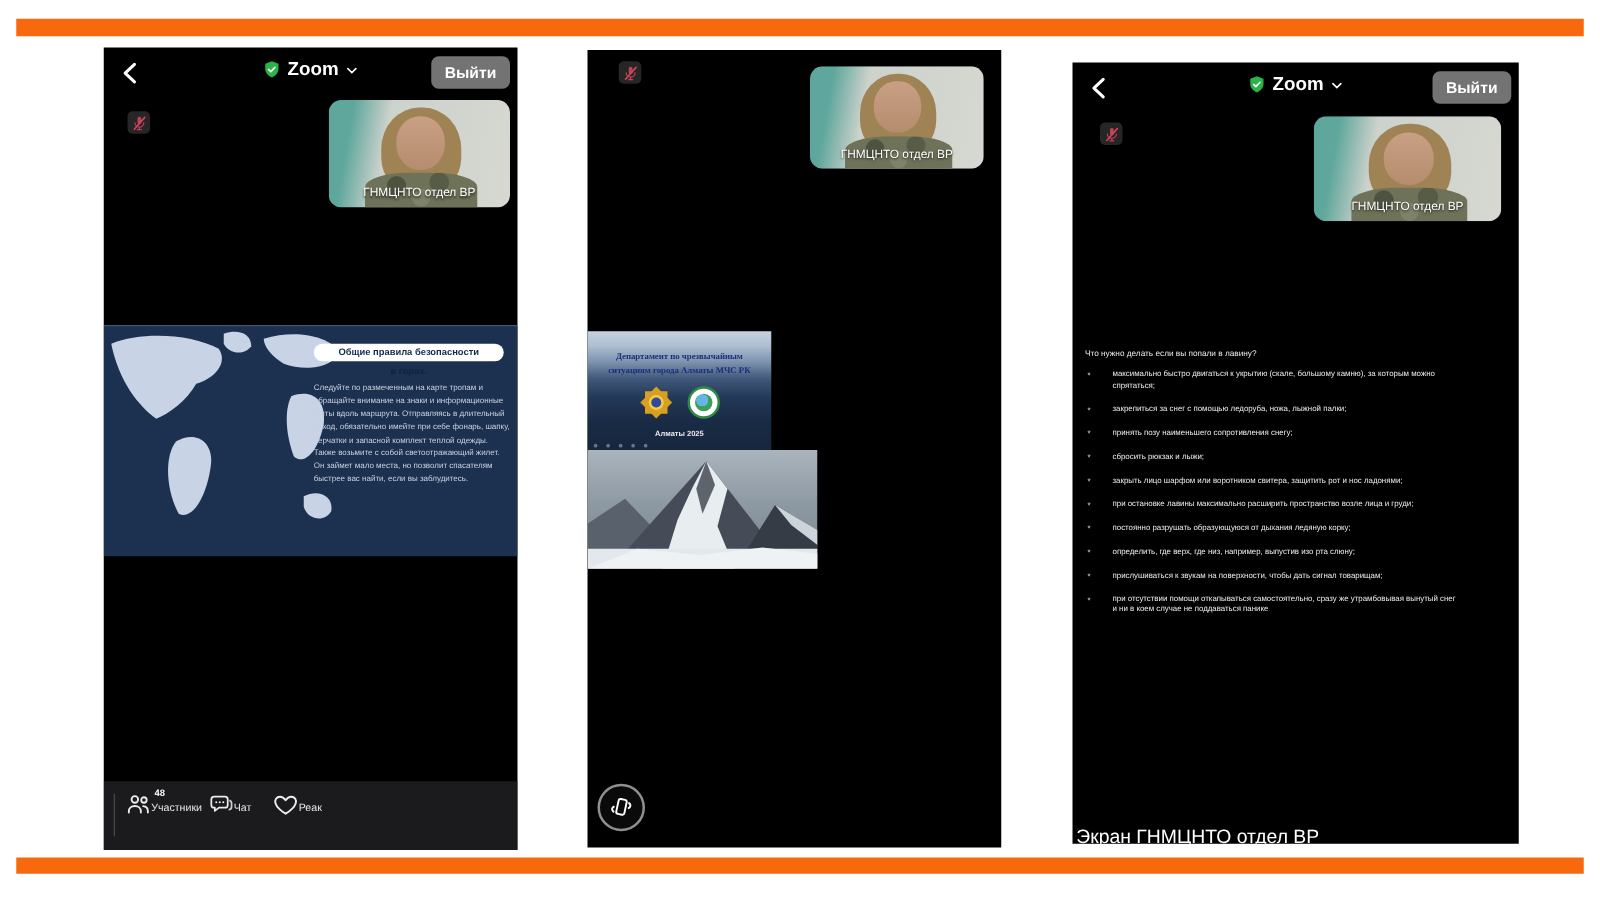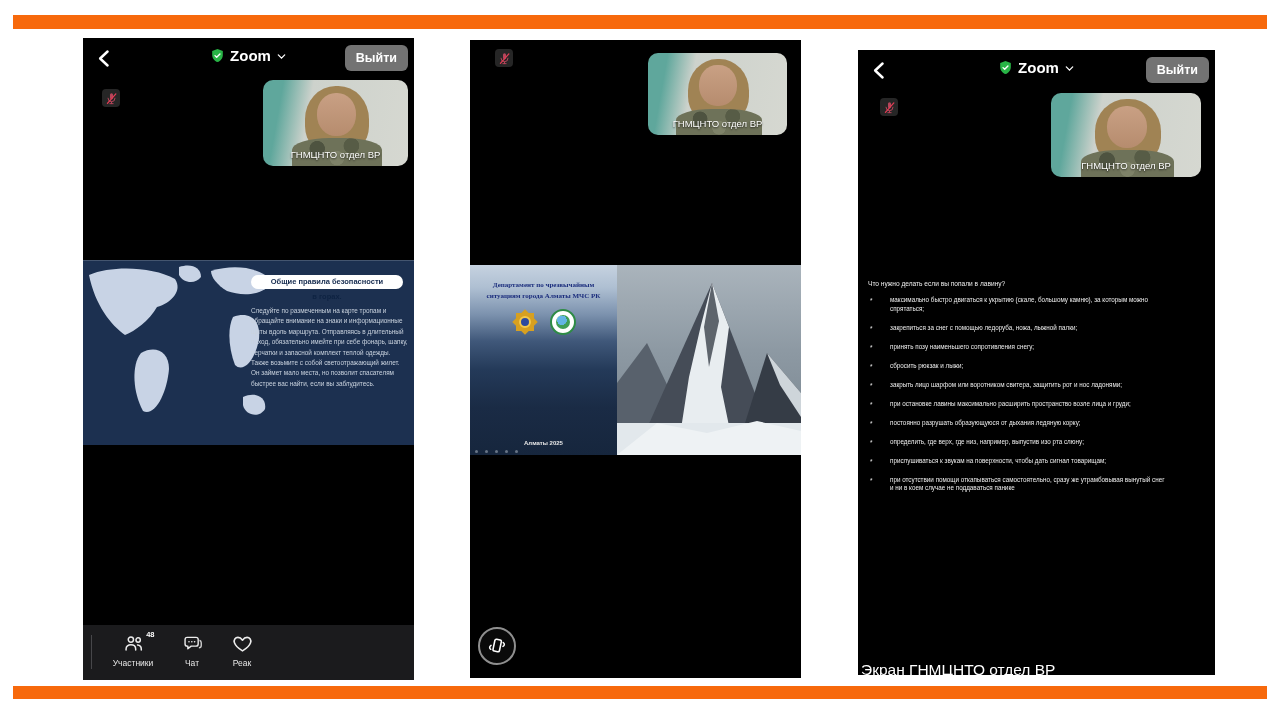--- a/index.html
+++ b/index.html
@@ -48,34 +48,34 @@
 
   
   .toast{position:absolute;left:34px;top:522px;width:214px;height:50px;background:#3c3c3e;border-radius:10px;display:flex;align-items:center;gap:9px;padding:0 10px;box-sizing:border-box;}
   .ticon{width:22px;height:22px;color:#e8e8e8;flex:0 0 auto;}
   .tl1{color:#fff;font-size:11px;margin-bottom:2px;white-space:nowrap;}
   .tl2{color:#6d9ff5;font-size:11px;white-space:nowrap;}
 
   
   .toolbar{position:absolute;left:0;right:0;top:587px;height:55px;background:#1b1b1d;display:flex;align-items:flex-start;padding:8px 0 0 2px;box-sizing:border-box;}
   .tgroup{display:flex;}
-  .titem{display:flex;flex-direction:column;align-items:center;width:57px;flex:0 0 auto;justify-content:flex-end;}
+  .titem{display:flex;align-items:center;width:57px;flex:0 0 auto;}
   .tgroup:last-of-type div.titem:nth-of-type(1){width:66px;}
   .tgroup:last-of-type div.titem:nth-of-type(2){width:52px;}
   .tgroup:last-of-type div.titem:nth-of-type(3){width:48px;}
   .tico{position:relative;height:21px;}
   .tico svg{width:21px;height:21px;color:#ececec;}
   .titem[data-ic="mic-off"] svg,.titem[data-ic="video-off"] svg{color:#bf4c61;}
   .badge{position:absolute;top:-3px;right:-11px;color:#fff;font-size:7.5px;font-weight:600;}
   .badge:empty{display:none;}
   .tlabel{margin-top:4px;color:#e6e6e6;font-size:8.5px;white-space:nowrap;}
   .tdivider{width:1px;height:34px;background:#47474a;margin:2px 8px 0 6px;}
 
   
-  .slide2{position:absolute;left:0;top:225px;width:331px;height:190px;display:flex;}
+  .slide2{position:absolute;left:0;top:225px;width:331px;height:190px;display:flex;flex-direction:column;}
   .s2left{position:relative;width:147px;height:100%;background:linear-gradient(180deg,#c6d2e0 0%,#aebfd2 12%,#7c92ae 26%,#40587a 40%,#243a59 55%,#1a2b45 75%,#16263d 100%);}
   .org{position:absolute;left:3px;right:3px;top:15px;text-align:center;font-family:"Liberation Serif",serif;font-weight:700;font-size:7px;line-height:1.55;color:#1b2d7d;}
   .emblems{position:absolute;left:0;right:0;top:44px;display:flex;justify-content:center;gap:12px;}
   .emblem-star{position:relative;width:26px;height:26px;display:inline-block;}
   .emblem-star i{position:absolute;display:block;}
   .emblem-star .sq{inset:4px;background:#d7a021;}
   .emblem-star .sq.a{transform:rotate(45deg);}
   .emblem-star .core{inset:7px;border-radius:50%;background:#2d4a9e;border:2px solid #f4c94c;box-sizing:border-box;}
   .emblem-round{position:relative;width:26px;height:26px;display:inline-block;background:#fff;border-radius:50%;border:2px solid #2e8b45;box-sizing:border-box;}
   .emblem-round .globe{position:absolute;inset:4px;border-radius:50%;background:radial-gradient(circle at 42% 38%,#63b5e5 0 40%,#3f9e57 41% 100%);}

